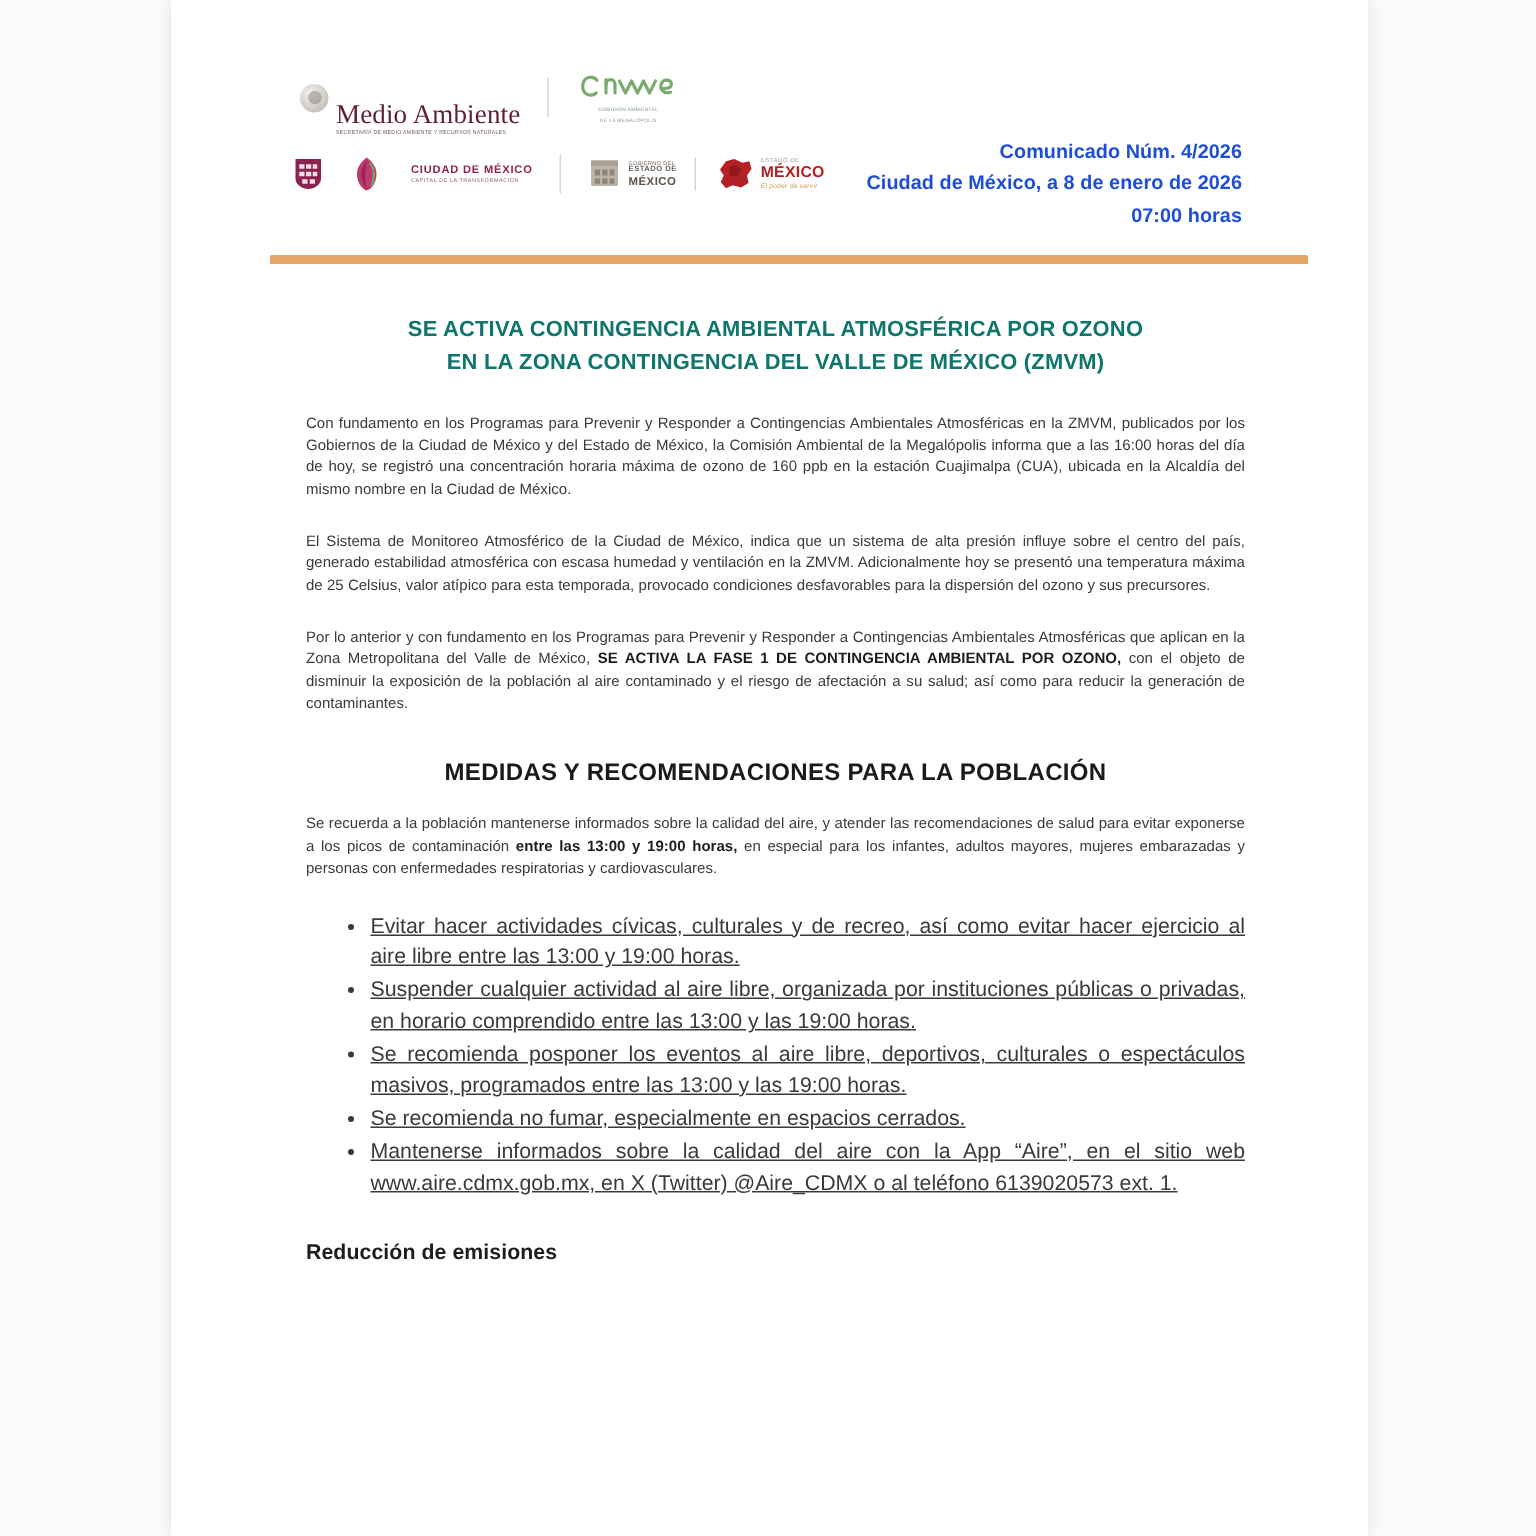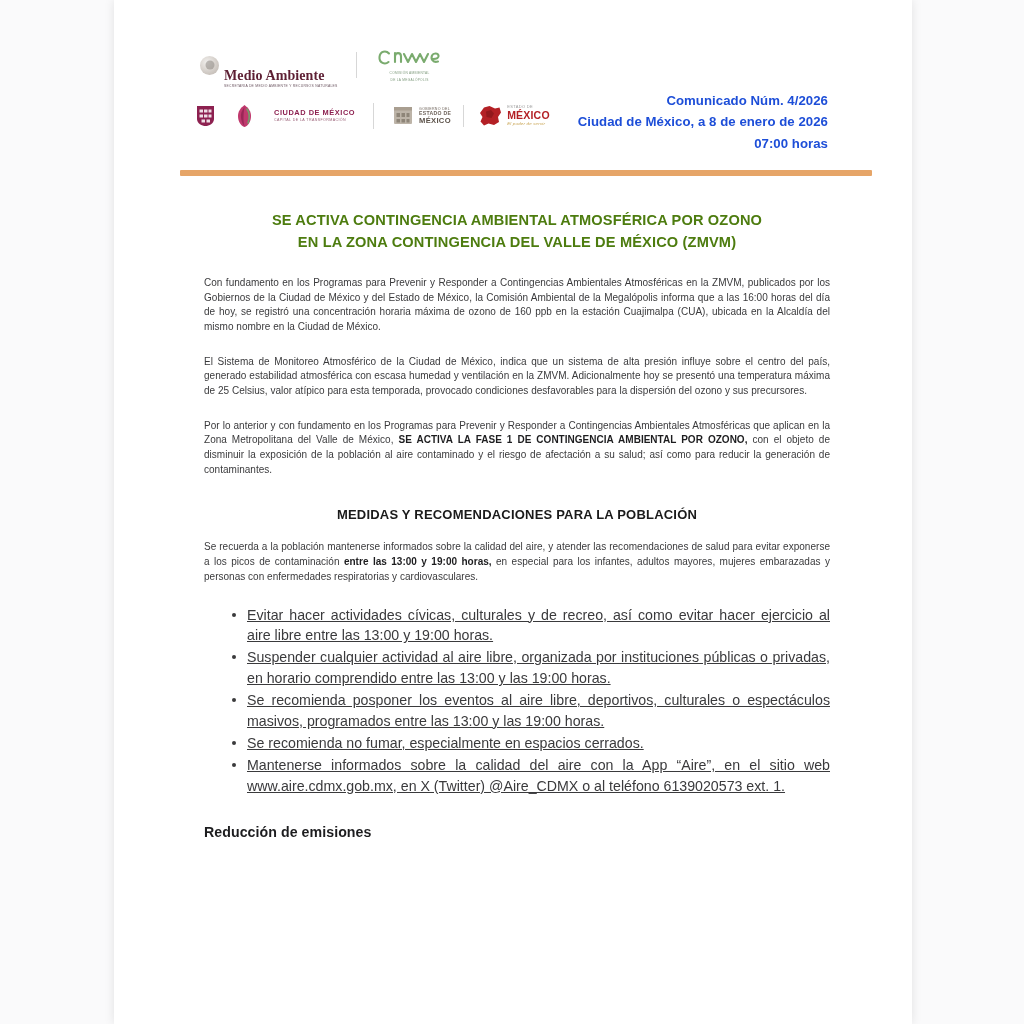--- a/index.html
+++ b/index.html
@@ -79,22 +79,22 @@
     left: 50%; top: 50%;
     width: 9px; height: 9px;
     transform: translate(-50%,-50%);
     border-radius: 50%;
     background: #8d8781;
     opacity: .55;
   }
   .ma-text { line-height: 1; }
   .ma-title {
     font-family: "Liberation Serif", serif;
-    font-weight: bold;
-    font-size: 14px;
+    font-weight: normal;
+    font-size: 18px;
     color: #5d1f33;
     letter-spacing: .1px;
     white-space: nowrap;
     margin-top: 27px;
   }
   .ma-sub {
     font-size: 3.4px;
     color: #6b5560;
     letter-spacing: .25px;
     margin-top: 2.5px;
@@ -239,39 +239,39 @@
   
   .doc-body {
     padding: 0 58px 0 66px;
     margin-top: 34px;
   }
 
   .doc-title {
     text-align: center;
     font-size: 14.6px;
     font-weight: bold;
-    color: #4d7c0f;
+    color: #0f766e;
     line-height: 1.5;
     letter-spacing: .15px;
     margin: 16px 0 22px 0;
   }
 
   p.para {
     margin: 0 0 20px 0;
     font-size: 10px;
     line-height: 1.47;
     color: #3a3a3c;
     text-align: justify;
     letter-spacing: .02px;
   }
   p.para b { color: #1d1d1f; font-weight: bold; }
 
   .section-head {
     text-align: center;
-    font-size: 13px;
+    font-size: 16px;
     font-weight: bold;
     color: #1a1a1a;
     letter-spacing: .2px;
     margin: 30px 0 18px 0;
   }
 
   ul.rec-list {
     margin: 20px 0 0 0;
     padding-left: 28px;
     list-style: none;

